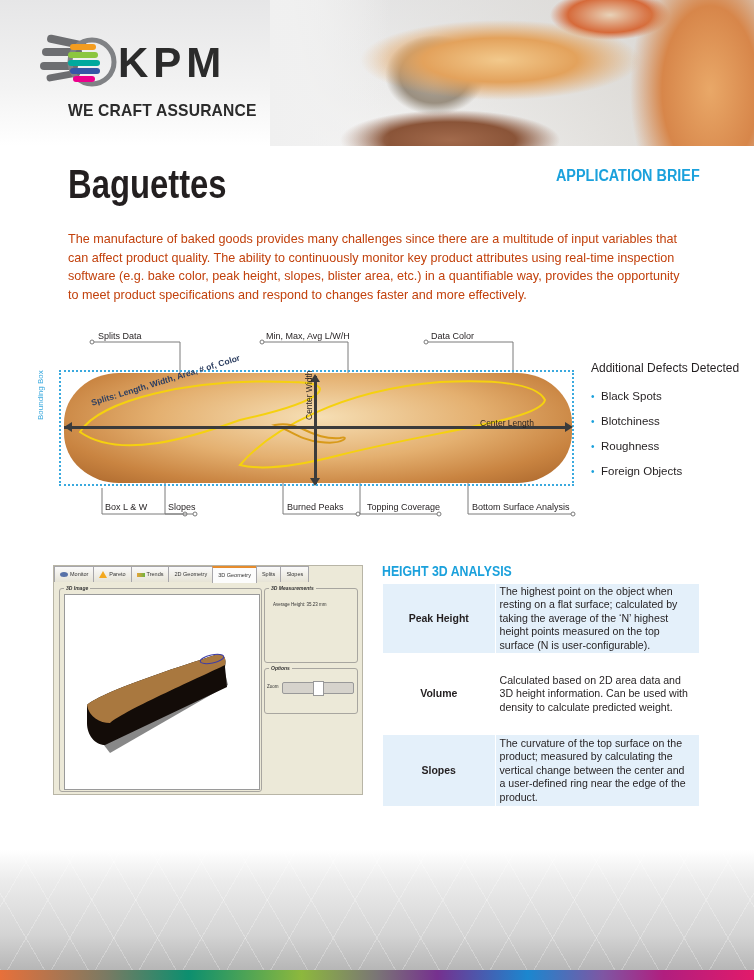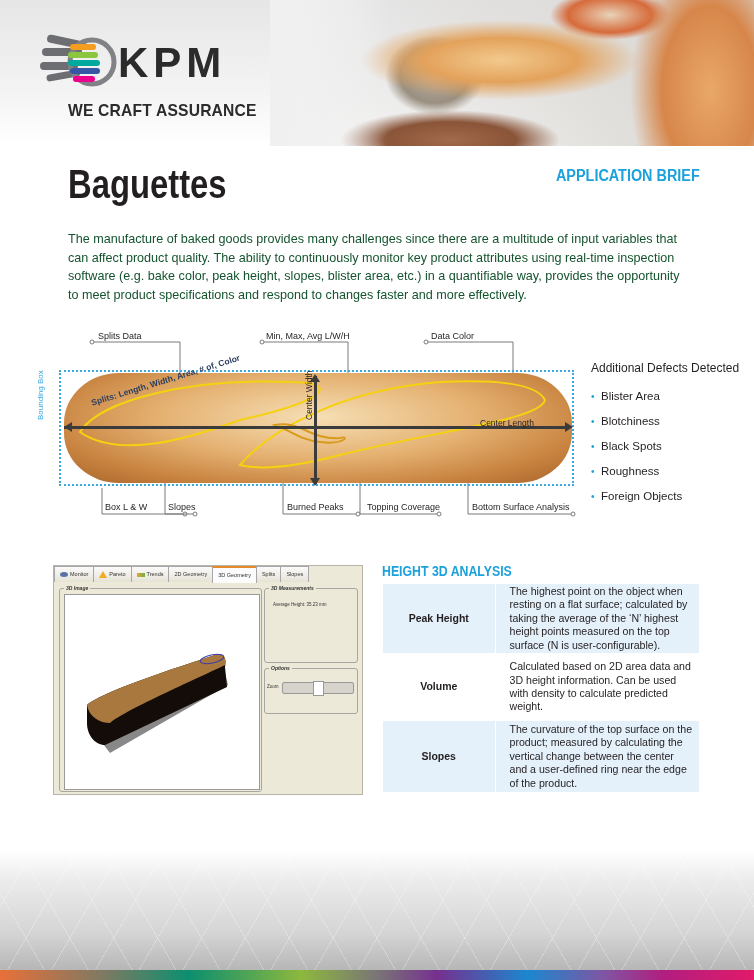--- a/index.html
+++ b/index.html
@@ -16,21 +16,21 @@
       linear-gradient(90deg, rgba(243,243,243,1) 0%, rgba(225,224,222,0.4) 25%, #d8d5d0 100%); }
   .hero-fade { position: absolute; left: 270px; top: 0; width: 120px; height: 146px; background: linear-gradient(90deg, #f0f0f0 0%, rgba(240,240,240,0) 100%); }
   .logo { position: absolute; left: 40px; top: 30px; width: 210px; height: 60px; }
   .logo-mark { position: absolute; left: 0; top: 0; width: 80px; height: 60px; }
   .logo-text { position: absolute; left: 78px; top: 12px; font-size: 42px; font-weight: bold; letter-spacing: 5px; color: #2b2b2b; font-family: Liberation Sans, sans-serif; line-height: 1; }
   .tagline { position: absolute; left: 68px; top: 101px; font-size: 17px; font-weight: bold; color: #2b2b2b; letter-spacing: 0.2px; transform: scaleX(0.92); transform-origin: left; }
 
   
   .page-title { position: absolute; left: 68px; top: 162px; font-size: 40px; font-weight: bold; color: #231f20; transform: scaleX(0.82); transform-origin: left; }
   .doc-type { position: absolute; right: 54px; top: 167px; font-size: 16px; font-weight: bold; color: #1ba1dc; transform: scaleX(0.9); transform-origin: right; }
-  .intro { position: absolute; left: 68px; top: 230px; width: 620px; font-size: 12.6px; line-height: 18.5px; color: #14532d; }
+  .intro { position: absolute; left: 68px; top: 230px; width: 620px; font-size: 12.6px; line-height: 18.5px; color: #c2410c; }
 
   
   .diagram { position: absolute; left: 40px; top: 320px; width: 545px; height: 200px; }
   .callout { position: absolute; font-size: 9px; color: #231f20; white-space: nowrap; }
   .bbox { position: absolute; left: 19px; top: 50px; width: 515px; height: 116px; border: 2px dotted #3aa9de; }
   .bbox-label { position: absolute; left: -4px; top: 100px; font-size: 8px; color: #3aa9de; transform: rotate(-90deg); transform-origin: left top; white-space: nowrap; }
   .bread { position: absolute; left: 24px; top: 53px; width: 508px; height: 110px; border-radius: 55px / 50px;
       background: radial-gradient(ellipse at 50% 40%, #f6dfb5 0%, #e4b070 45%, #c98441 75%, #a8642a 100%); }
   .axis-h { position: absolute; left: 24px; top: 106px; width: 506px; height: 3px; background: #3b3b3b; }
   .axis-v { position: absolute; left: 274px; top: 56px; width: 3px; height: 108px; background: #3b3b3b; }
@@ -53,21 +53,21 @@
   .meas-text { position: absolute; left: 8px; top: 13px; font-size: 4.5px; color: #333; white-space: nowrap; }
   .slider-track { position: absolute; left: 17px; top: 13px; width: 72px; height: 12px; background: #d6d3cc; border: 1px solid #999; border-radius: 2px; }
   .slider-thumb { position: absolute; left: 30px; top: -2px; width: 11px; height: 15px; background: #fff; border: 1px solid #999; }
 
   
   .section-title { position: absolute; left: 382px; top: 563px; font-size: 14px; font-weight: bold; color: #1ba1dc; transform: scaleX(0.88); transform-origin: left; }
   .table { position: absolute; left: 383px; top: 584px; width: 316px; border-collapse: collapse; }
   .table td { border-bottom: 2px solid #ffffff; font-size: 10.6px; line-height: 13.4px; color: #231f20; }
   .table tr.shade td { background: #e4f0fa; }
   .table td.key { width: 112px; text-align: center; font-weight: bold; border-right: 1px solid #ffffff; font-size: 10.5px; }
-  .table td.val { padding: 1px 6px 1px 14px; }
+  .table td.val { padding: 1px 6px 1px 4px; }
 
   
   .footer { position: absolute; left: 0; top: 850px; width: 754px; height: 120px;
       background:
         repeating-linear-gradient(60deg, rgba(255,255,255,0.25) 0 1px, rgba(255,255,255,0) 1px 38px),
         repeating-linear-gradient(-60deg, rgba(255,255,255,0.25) 0 1px, rgba(255,255,255,0) 1px 38px),
         linear-gradient(180deg, #ffffff 0%, #ececec 25%, #d4d4d4 70%, #b6b6b6 100%); }
   .rainbow { position: absolute; left: 0; top: 970px; width: 754px; height: 10px;
       background: linear-gradient(90deg, #e8703a 0%, #7b7a63 14%, #0c8f6f 25%, #8db83d 40%, #7a7576 50%, #76308f 58%, #1b87cf 70%, #7f56a3 80%, #b11e7f 88%, #e21a6a 100%); }
 </style>
@@ -147,23 +147,22 @@
   <div class="callout" style="left:65px;top:182px">Box L &amp; W</div>
   <div class="callout" style="left:128px;top:182px">Slopes</div>
   <div class="callout" style="left:247px;top:182px">Burned Peaks</div>
   <div class="callout" style="left:327px;top:182px">Topping Coverage</div>
   <div class="callout" style="left:432px;top:182px">Bottom Surface Analysis</div>
 </div>
 
 <div class="defects">
   <div class="defects-title">Additional Defects Detected</div>
   <ul>
-    <li>Blister Area</li>
+    <li>Black Spots</li>
     <li>Blotchiness</li>
-    <li>Black Spots</li>
     <li>Roughness</li>
     <li>Foreign Objects</li>
   </ul>
 </div>
 
 <div class="app">
   <div class="tabs">
     <div class="tab">
       <span style="display:inline-block;width:8px;height:5px;border-radius:50%;background:#5872a8;"></span>
       <span>Monitor</span>
@@ -214,21 +213,21 @@
 </div>
 
 <div class="section-title">HEIGHT 3D ANALYSIS</div>
 <table class="table">
   <tbody>
       <tr class="shade">
     <td class="key" style="height:70px">Peak Height</td>
     <td class="val">The highest point on the object when resting on a flat surface; calculated by taking the average of the ‘N’ highest height points measured on the top surface (N is user-configurable).</td>
   </tr>
   <tr>
-    <td class="key" style="height:66px">Volume</td>
+    <td class="key" style="height:80px">Volume</td>
     <td class="val">Calculated based on 2D area data and 3D height information. Can be used with density to calculate predicted weight.</td>
   </tr>
   <tr class="shade">
     <td class="key" style="height:73px">Slopes</td>
     <td class="val">The curvature of the top surface on the product; measured by calculating the vertical change between the center and a user-defined ring near the edge of the product.</td>
   </tr>
 </tbody>
   </table>
 
 <div class="footer"></div>

